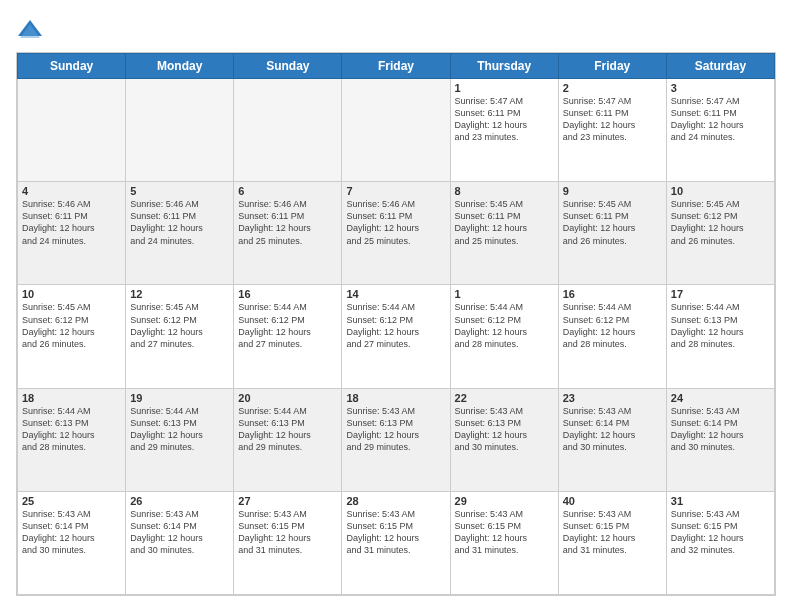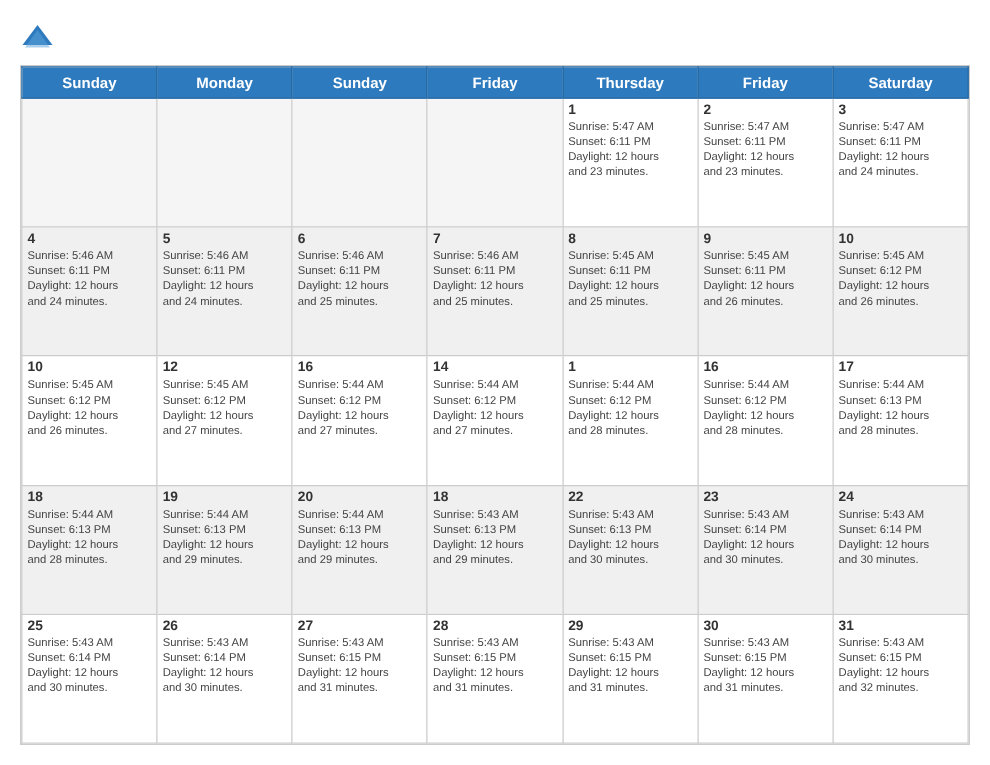--- a/index.html
+++ b/index.html
@@ -352,21 +352,21 @@
 and 31 minutes.</div>
             </td>
             <td class="day-cell">
               <span class="day-number">29</span>
               <div class="day-info" style="white-space: pre-line;">Sunrise: 5:43 AM
 Sunset: 6:15 PM
 Daylight: 12 hours
 and 31 minutes.</div>
             </td>
             <td class="day-cell">
-              <span class="day-number">30</span>
+              <span class="day-number">40</span>
               <div class="day-info" style="white-space: pre-line;">Sunrise: 5:43 AM
 Sunset: 6:15 PM
 Daylight: 12 hours
 and 31 minutes.</div>
             </td>
             <td class="day-cell">
               <span class="day-number">31</span>
               <div class="day-info" style="white-space: pre-line;">Sunrise: 5:43 AM
 Sunset: 6:15 PM
 Daylight: 12 hours

